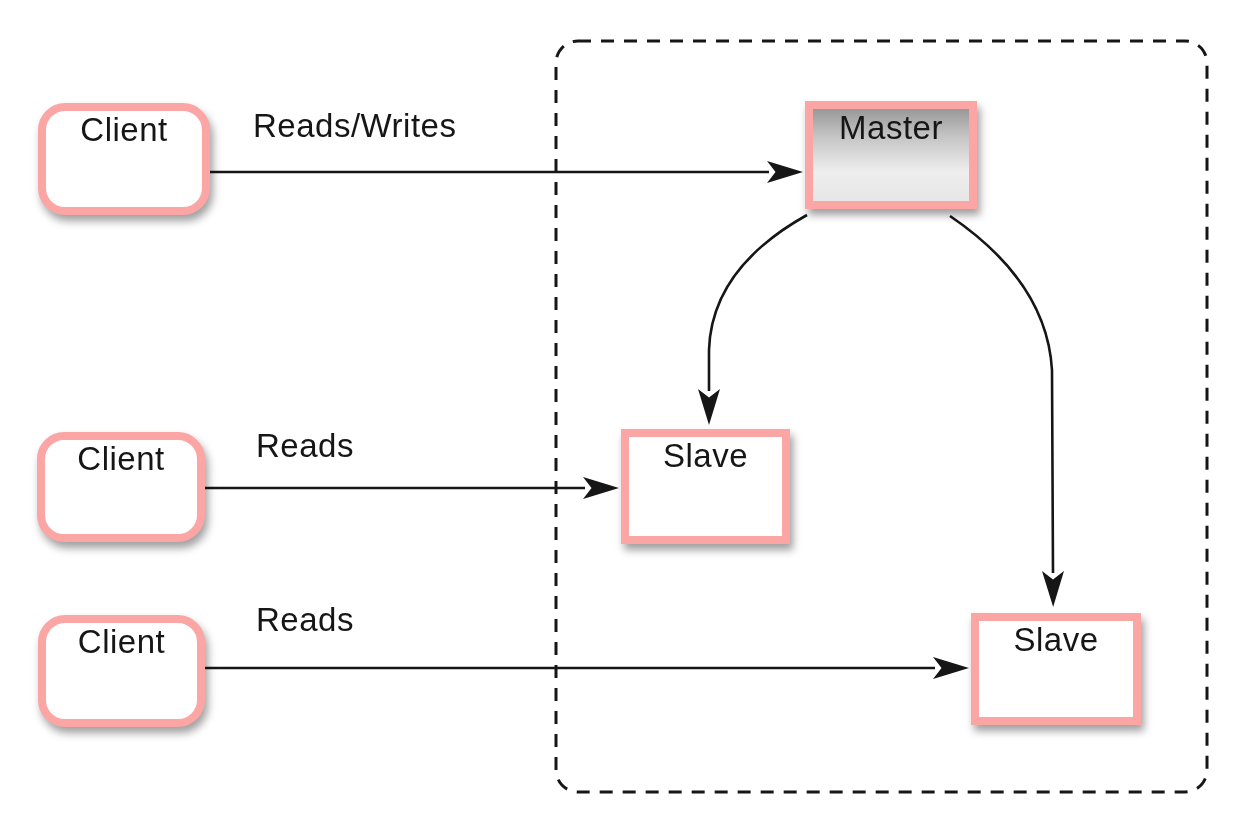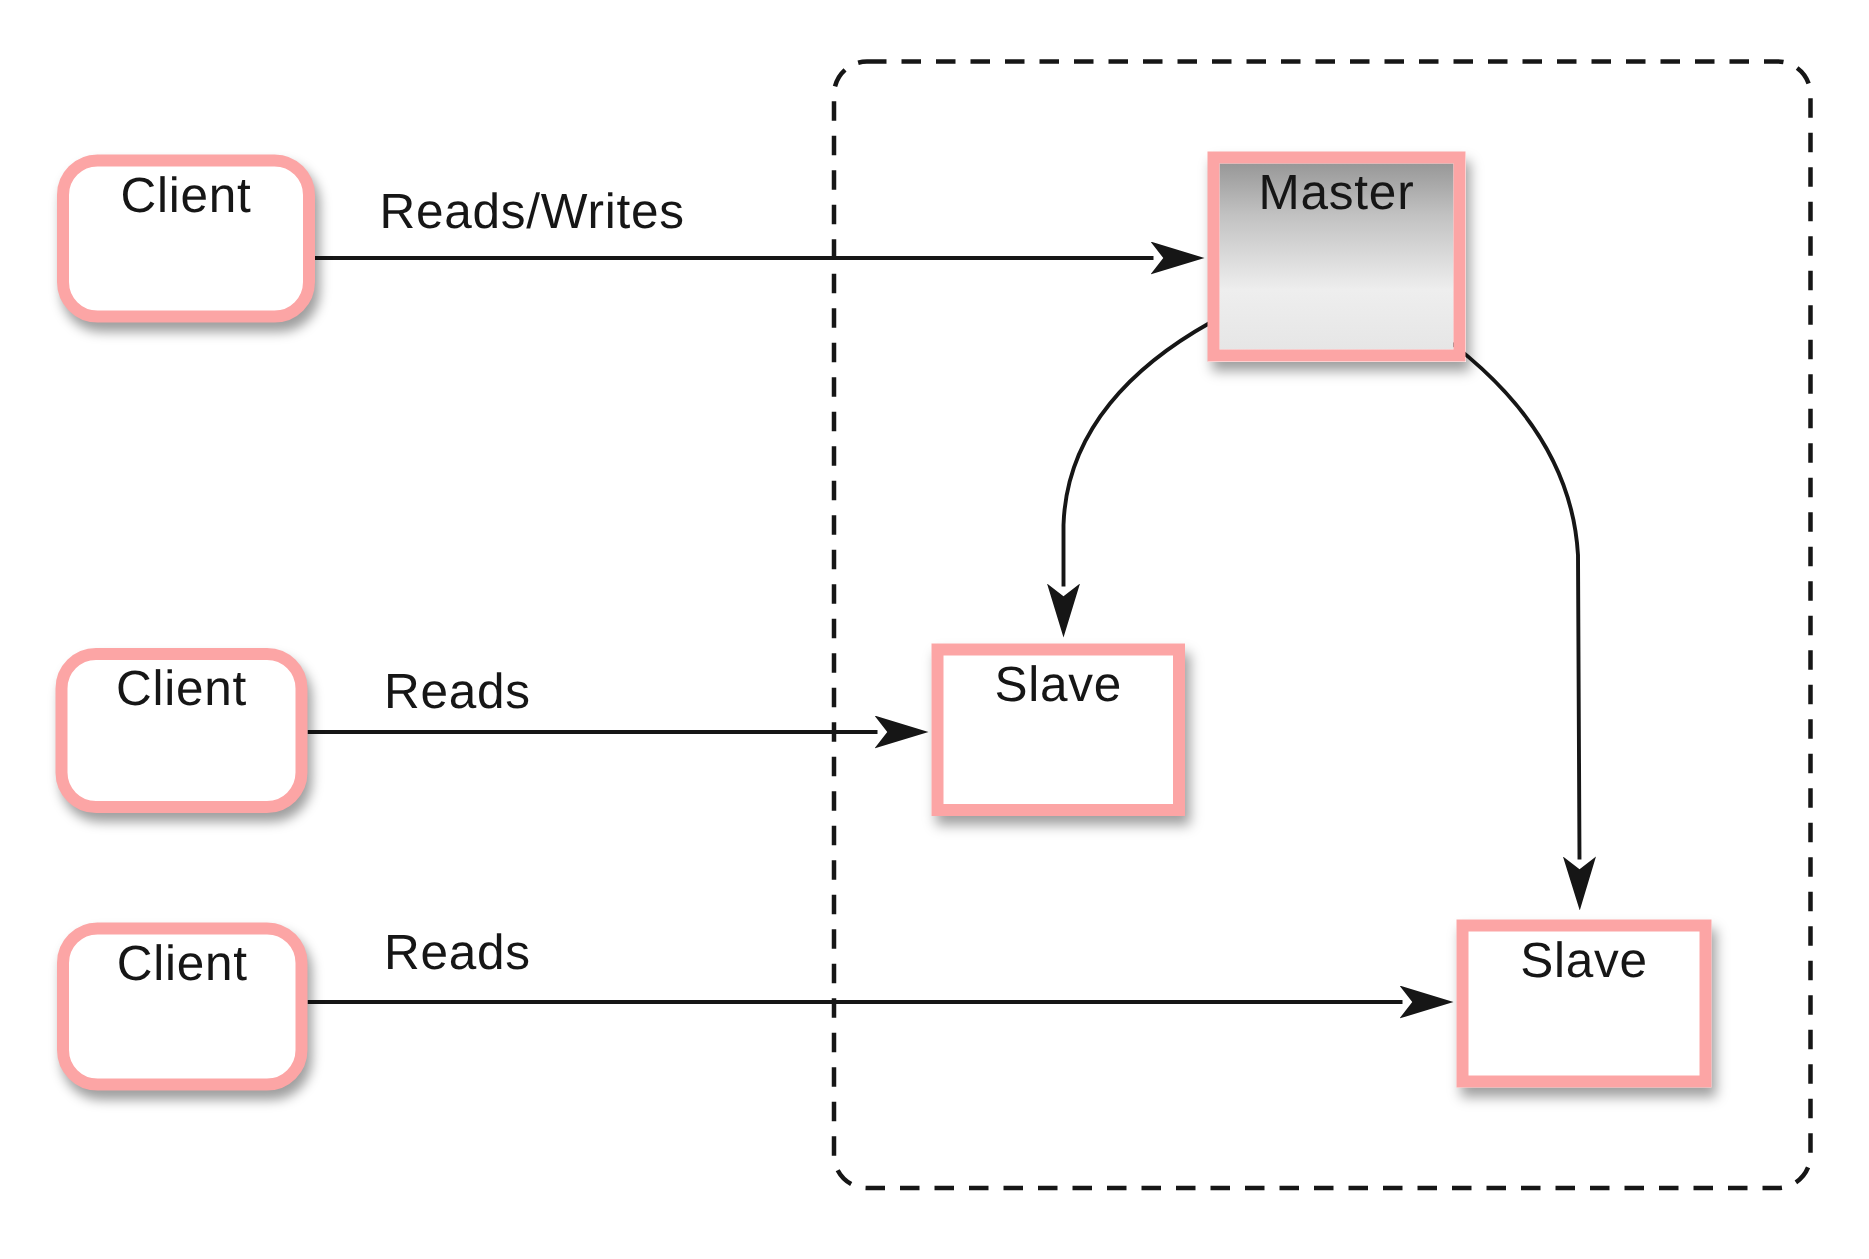--- a/index.html
+++ b/index.html
@@ -34,33 +34,32 @@
     box-shadow: 3px 6px 8px rgba(0,0,0,0.38);
   }
 
   .node.rounded { border-radius: 27px; }
 
   .node-client-1 { left: 38px;  top: 103px; width: 172px; height: 112px; }
   .node-client-2 { left: 37px;  top: 432px; width: 168px; height: 110px; }
   .node-client-3 { left: 38px;  top: 615px; width: 167px; height: 112px; }
 
   .node-master {
-    left: 805px; top: 101px; width: 172px; height: 140px;
+    left: 805px; top: 101px; width: 172px; height: 108px;
     background: linear-gradient(180deg, #989898 0%, #c2c2c2 28%, #eeeeee 68%, #e6e6e6 100%);
   }
   .node-slave-1 { left: 621px; top: 429px; width: 169px; height: 115px; }
   .node-slave-2 { left: 971px; top: 613px; width: 170px; height: 112px; }
 
   .edge-label {
     position: absolute;
     color: #161616;
     font-size: 33px;
     letter-spacing: 0.5px;
     white-space: nowrap;
-    margin-top: 15px;
   }
   .label-reads-writes { left: 253px; top: 107px; }
   .label-reads-top    { left: 256px; top: 427px; }
   .label-reads-bottom { left: 256px; top: 601px; }
   .label-replication  { left: 778px; top: 262px; }
 </style>
 </head>
 <body>
 
 <div class="canvas">

